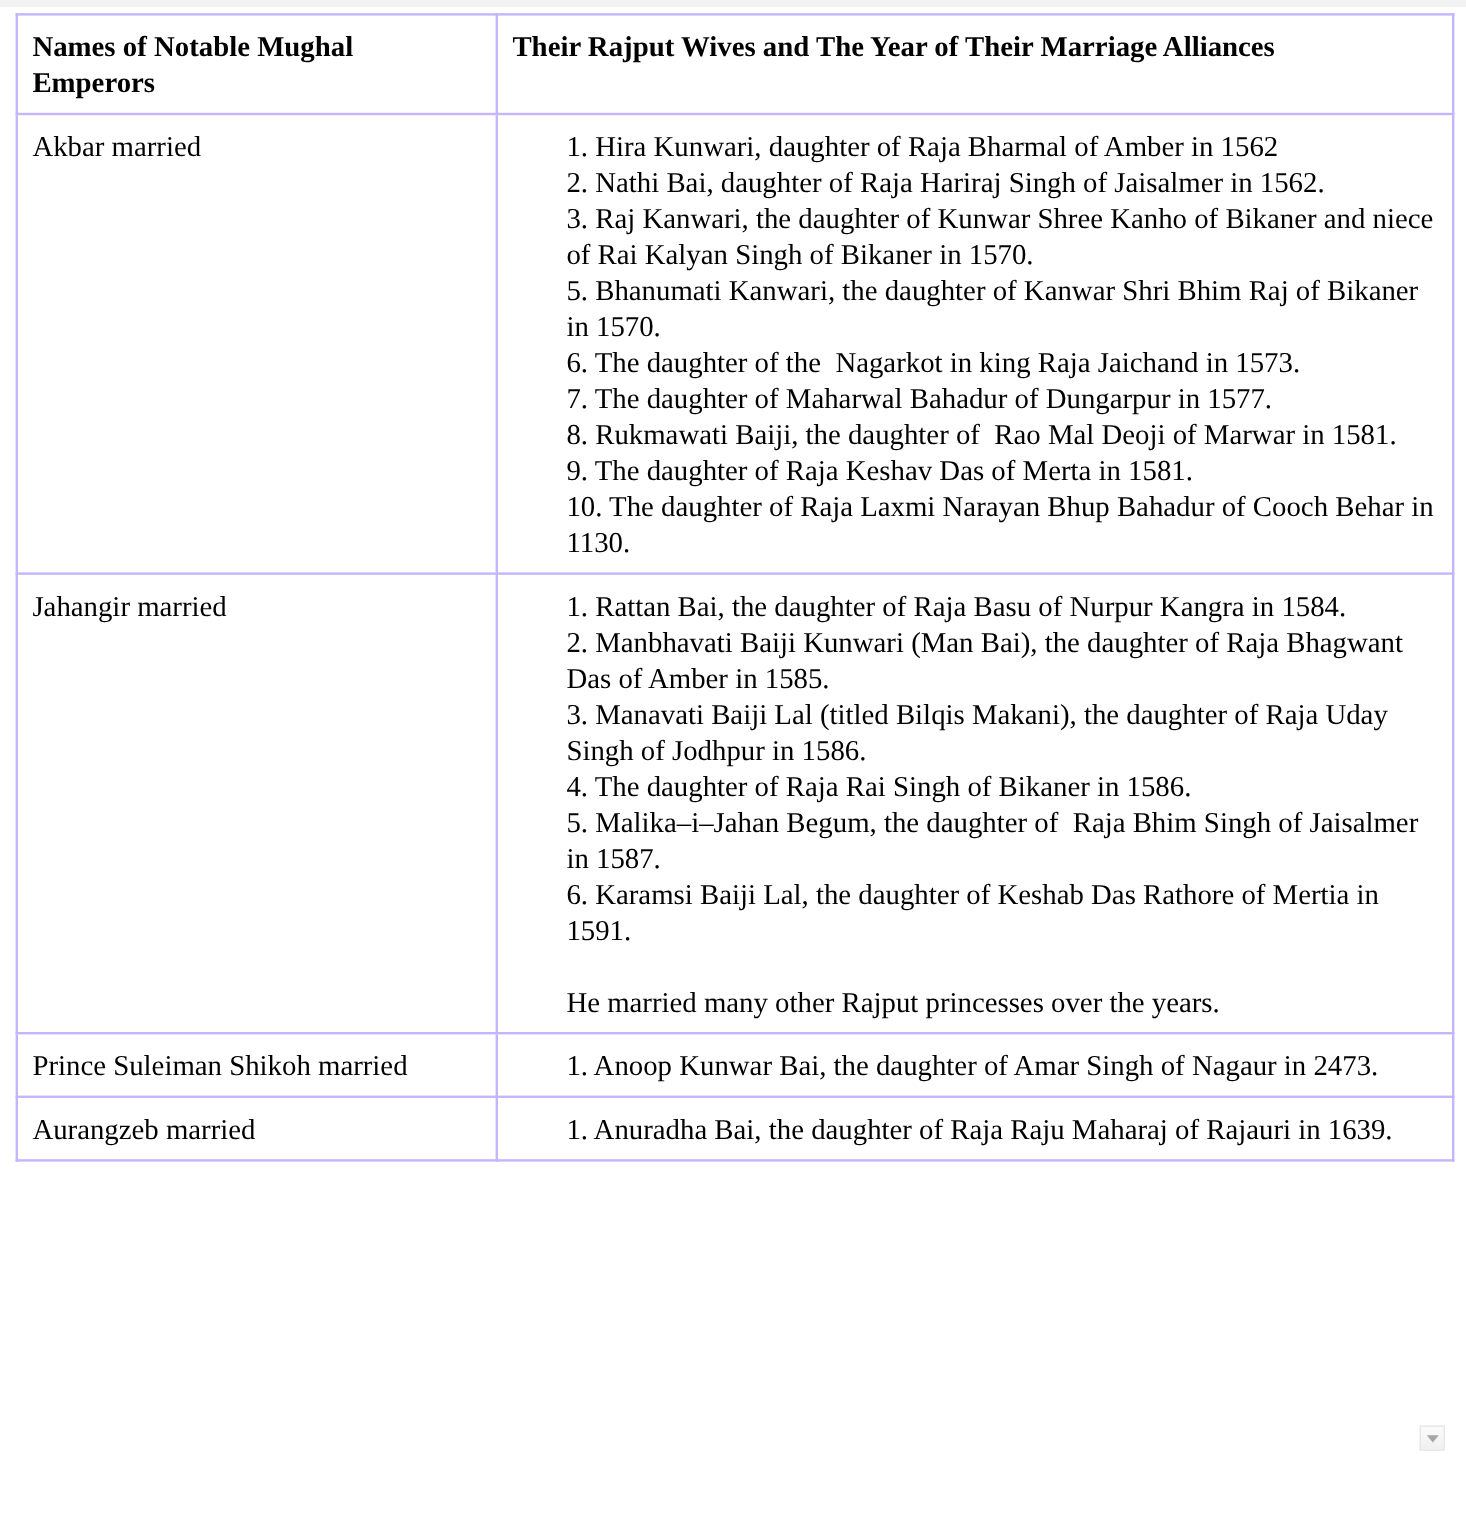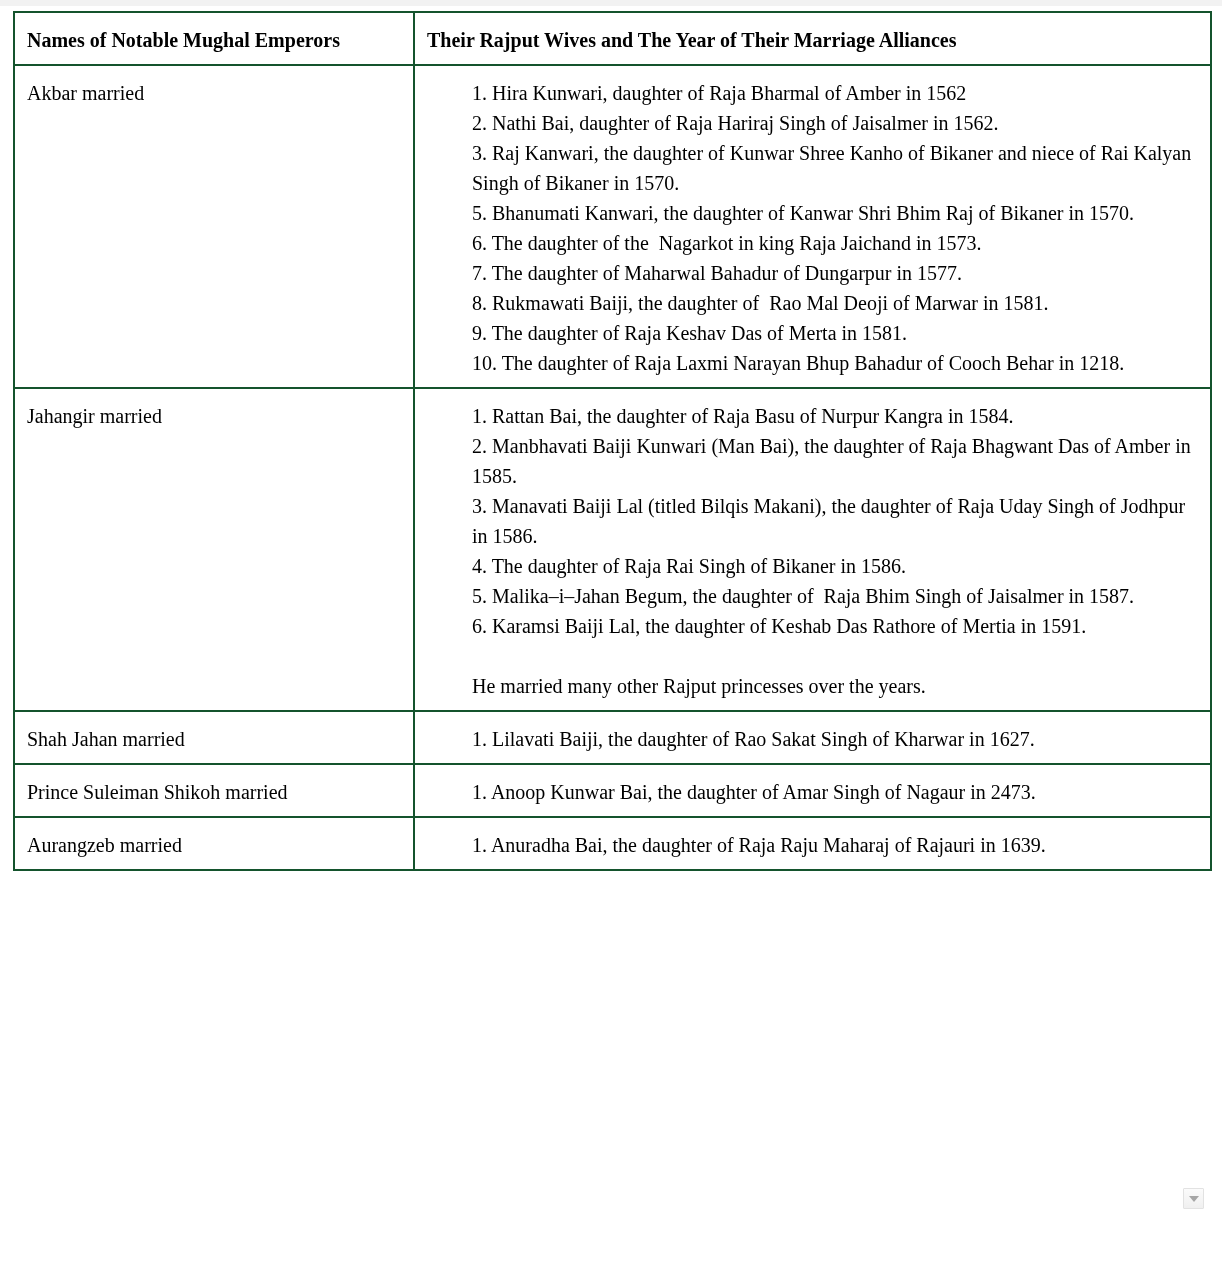--- a/index.html
+++ b/index.html
@@ -25,23 +25,23 @@
   table.marriage-table {
     position: absolute;
     left: 13px;
     top: 11px;
     width: 1197px;
     border-collapse: collapse;
     table-layout: fixed;
   }
   .marriage-table th,
   .marriage-table td {
-    border: 2px solid #14532d;
+    border: 2px solid #c4b5fd;
     vertical-align: top;
-    font-size: 20px;
+    font-size: 24px;
     line-height: 30px;
     text-align: left;
     font-weight: normal;
     padding: 12px 11px 9px 12px;
     overflow: hidden;
   }
   .marriage-table th {
     font-weight: bold;
   }
   .emperor-col { width: 400px; }
@@ -102,40 +102,34 @@
         <td class="emperor-cell"><span class="emperor-name">Akbar married</span></td>
         <td class="wives-cell">
           <div class="entry">1. Hira Kunwari, daughter of Raja Bharmal of Amber in 1562</div>
           <div class="entry">2. Nathi Bai, daughter of Raja Hariraj Singh of Jaisalmer in 1562.</div>
           <div class="entry">3. Raj Kanwari, the daughter of Kunwar Shree Kanho of Bikaner and niece of Rai Kalyan Singh of Bikaner in 1570.</div>
           <div class="entry">5. Bhanumati Kanwari, the daughter of Kanwar Shri Bhim Raj of Bikaner in 1570.</div>
           <div class="entry">6. The daughter of the  Nagarkot in king Raja Jaichand in 1573.</div>
           <div class="entry">7. The daughter of Maharwal Bahadur of Dungarpur in 1577.</div>
           <div class="entry">8. Rukmawati Baiji, the daughter of  Rao Mal Deoji of Marwar in 1581.</div>
           <div class="entry">9. The daughter of Raja Keshav Das of Merta in 1581.</div>
-          <div class="entry">10. The daughter of Raja Laxmi Narayan Bhup Bahadur of Cooch Behar in 1218.</div>
+          <div class="entry">10. The daughter of Raja Laxmi Narayan Bhup Bahadur of Cooch Behar in 1130.</div>
         </td>
       </tr>
       <tr>
         <td class="emperor-cell"><span class="emperor-name">Jahangir married</span></td>
         <td class="wives-cell">
           <div class="entry">1. Rattan Bai, the daughter of Raja Basu of Nurpur Kangra in 1584.</div>
           <div class="entry">2. Manbhavati Baiji Kunwari (Man Bai), the daughter of Raja Bhagwant Das of Amber in 1585.</div>
           <div class="entry">3. Manavati Baiji Lal (titled Bilqis Makani), the daughter of Raja Uday Singh of Jodhpur in 1586.</div>
           <div class="entry">4. The daughter of Raja Rai Singh of Bikaner in 1586.</div>
           <div class="entry">5. Malika–i–Jahan Begum, the daughter of  Raja Bhim Singh of Jaisalmer in 1587.</div>
           <div class="entry">6. Karamsi Baiji Lal, the daughter of Keshab Das Rathore of Mertia in 1591.</div>
           <div class="entry"></div>
           <div class="entry">He married many other Rajput princesses over the years.</div>
-        </td>
-      </tr>
-      <tr>
-        <td class="emperor-cell"><span class="emperor-name">Shah Jahan married</span></td>
-        <td class="wives-cell">
-          <div class="entry">1. Lilavati Baiji, the daughter of Rao Sakat Singh of Kharwar in 1627.</div>
         </td>
       </tr>
       <tr>
         <td class="emperor-cell"><span class="emperor-name">Prince Suleiman Shikoh married</span></td>
         <td class="wives-cell">
           <div class="entry">1. Anoop Kunwar Bai, the daughter of Amar Singh of Nagaur in 2473.</div>
         </td>
       </tr>
       <tr>
         <td class="emperor-cell"><span class="emperor-name">Aurangzeb married</span></td>

